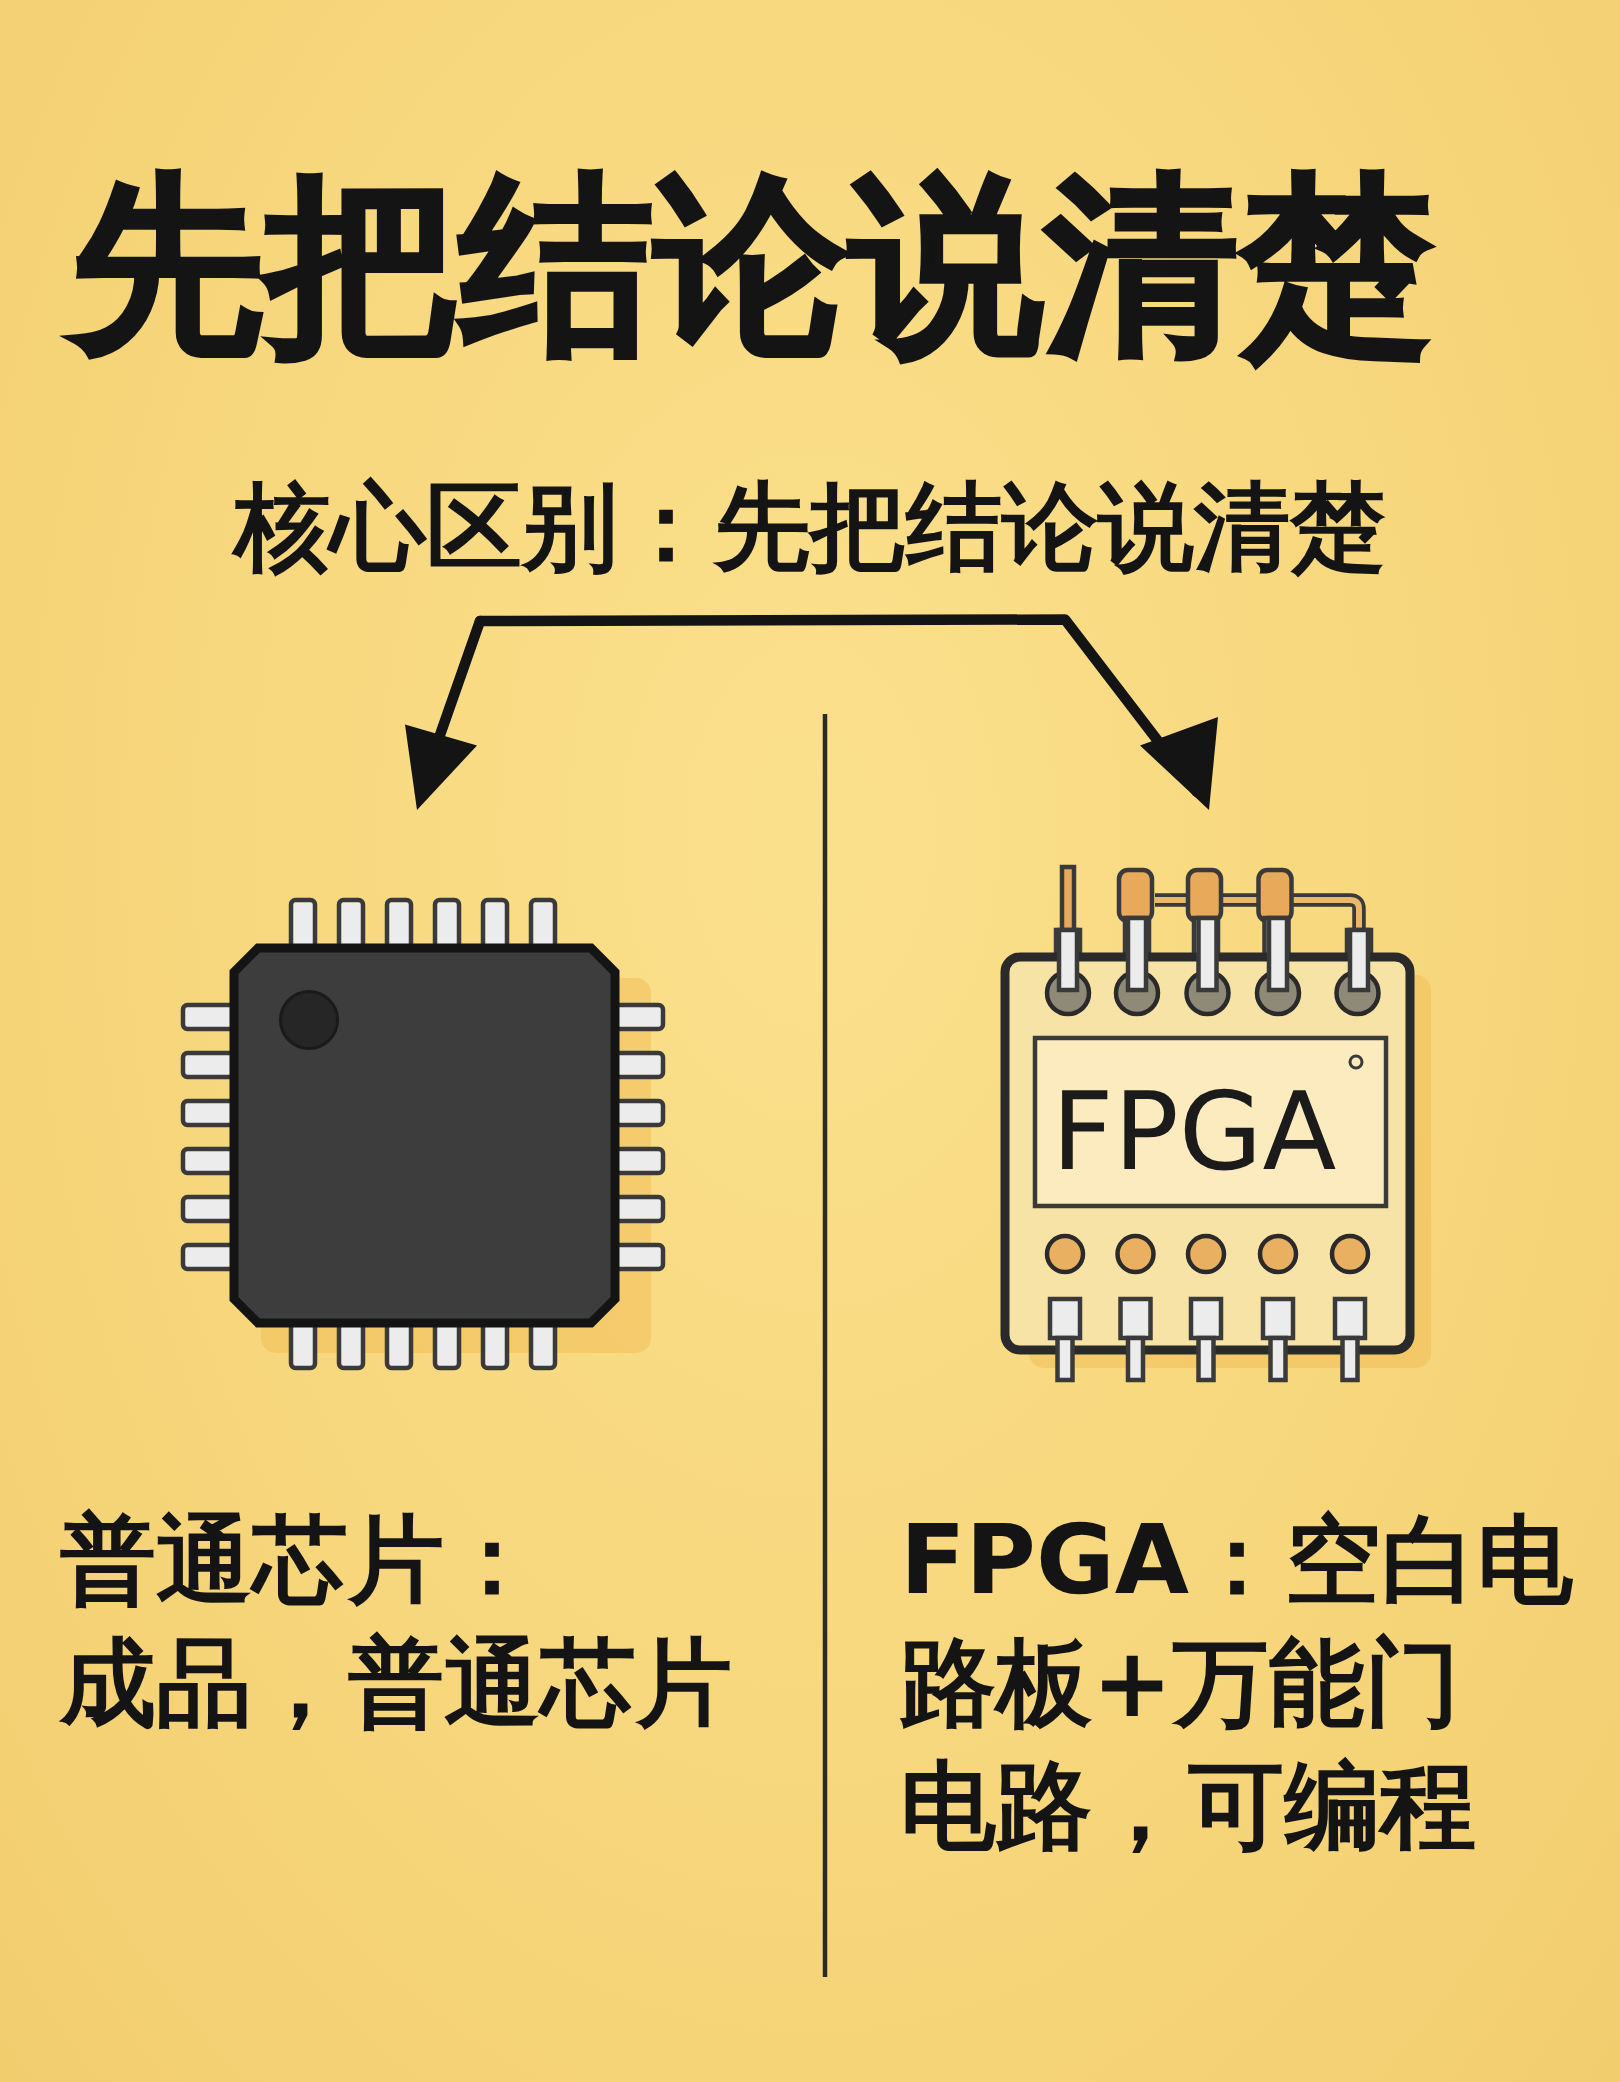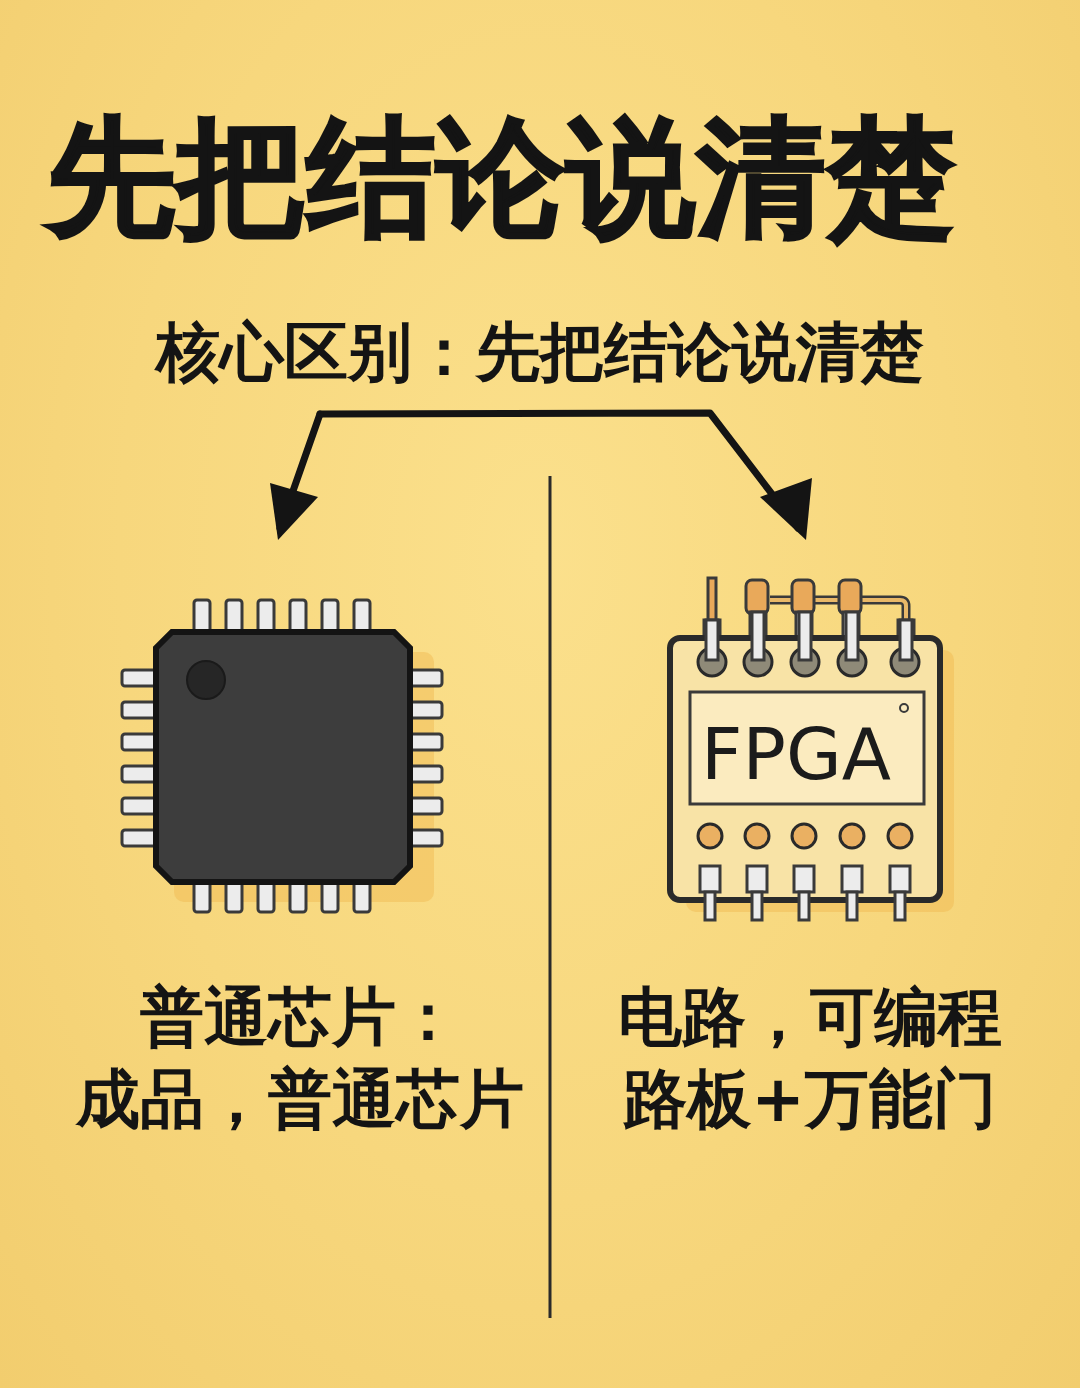--- a/index.html
+++ b/index.html
@@ -17,21 +17,21 @@
     -webkit-text-stroke: 3px #141414;
   }
   .subtitle {
     position: absolute; left: 0; top: 314px; width: 1080px;
     text-align: center; font-size: 64px; font-weight: bold;
     line-height: 76px;
   }
   svg.layer { position: absolute; left: 0; top: 0; }
   .caption {
     position: absolute; font-size: 64px; font-weight: bold;
-    line-height: 82px; text-align: center;
+    line-height: 82px;  margin-top: 24px;
   }
   .caption-left { left: 40px; top: 976px; width: 520px; }
   .caption-right { left: 600px; top: 976px; width: 420px; }
   .caption .line { display: block; white-space: nowrap; }
   .fpga-label {
     position: absolute; left: 688px; top: 706px; width: 216px;
     text-align: center; font-size: 72px; line-height: 96px;
     font-family: "DejaVu Sans", sans-serif; color: #1b1b1b;
   }
 </style>
@@ -163,15 +163,16 @@
   </g>
 </svg>
 <div class="fpga-label">FPGA</div>
 
 <div class="caption caption-left">
   <span class="line">普通芯片：</span>
   <span class="line">成品，普通芯片</span>
 </div>
 
 <div class="caption caption-right">
+  <span class="line">FPGA：空白电</span>
+  <span class="line">路板+万能门</span>
   <span class="line">电路，可编程</span>
-  <span class="line">路板+万能门</span>
 </div>
 
 </body></html>

